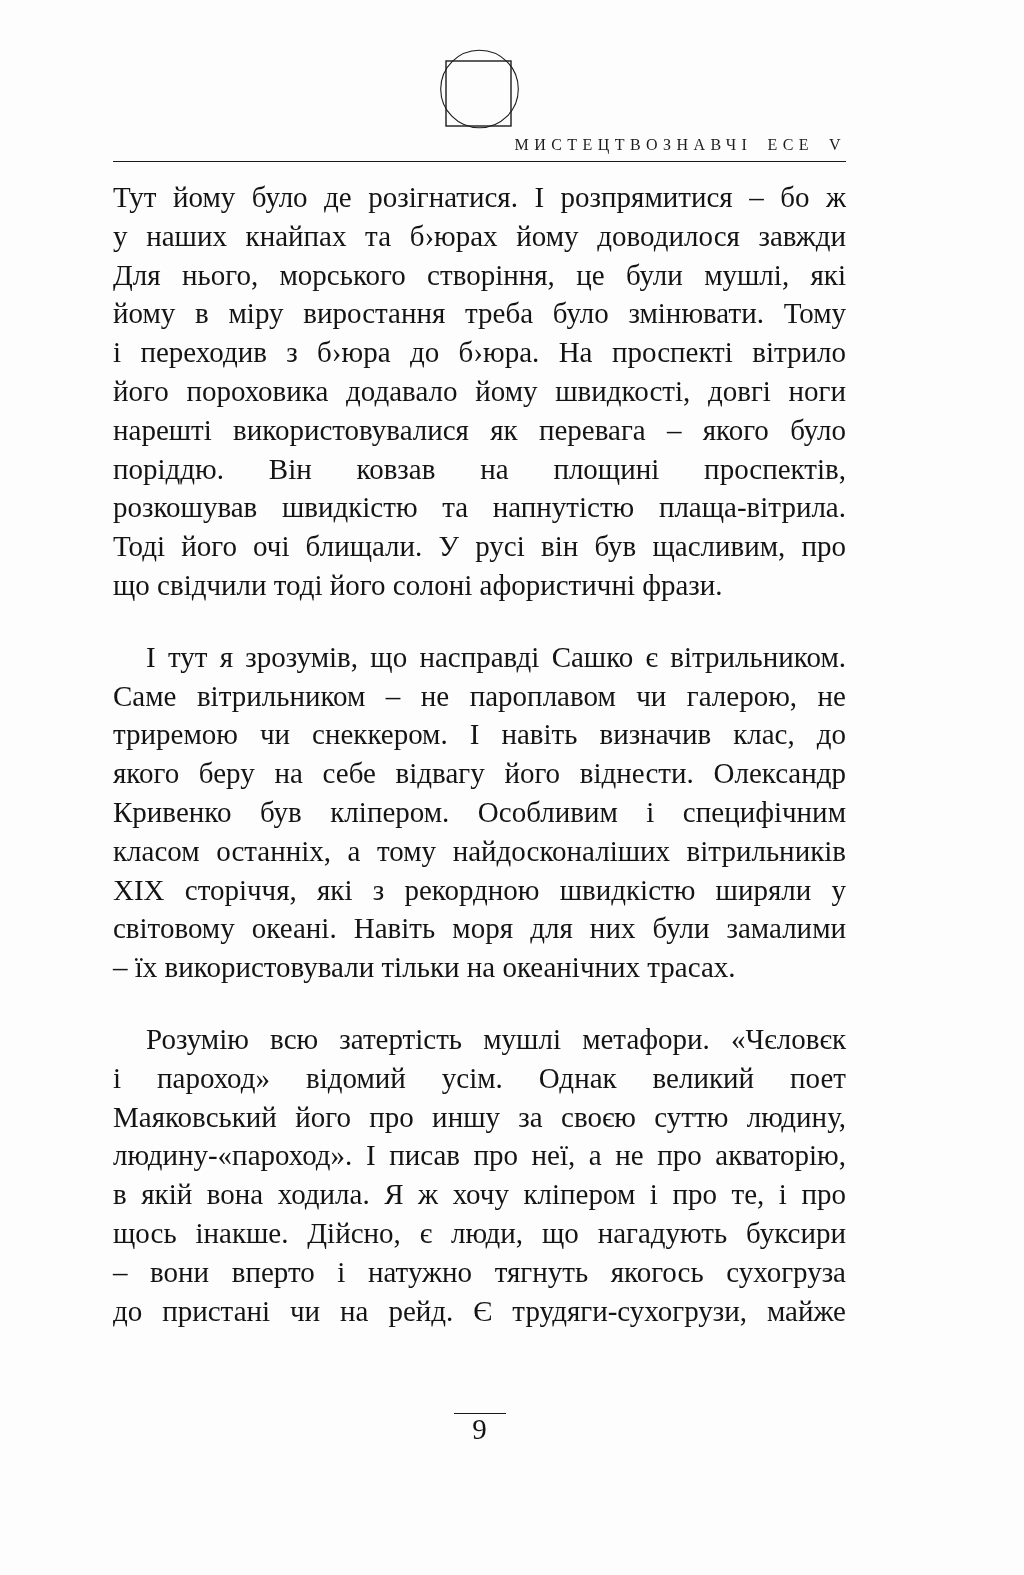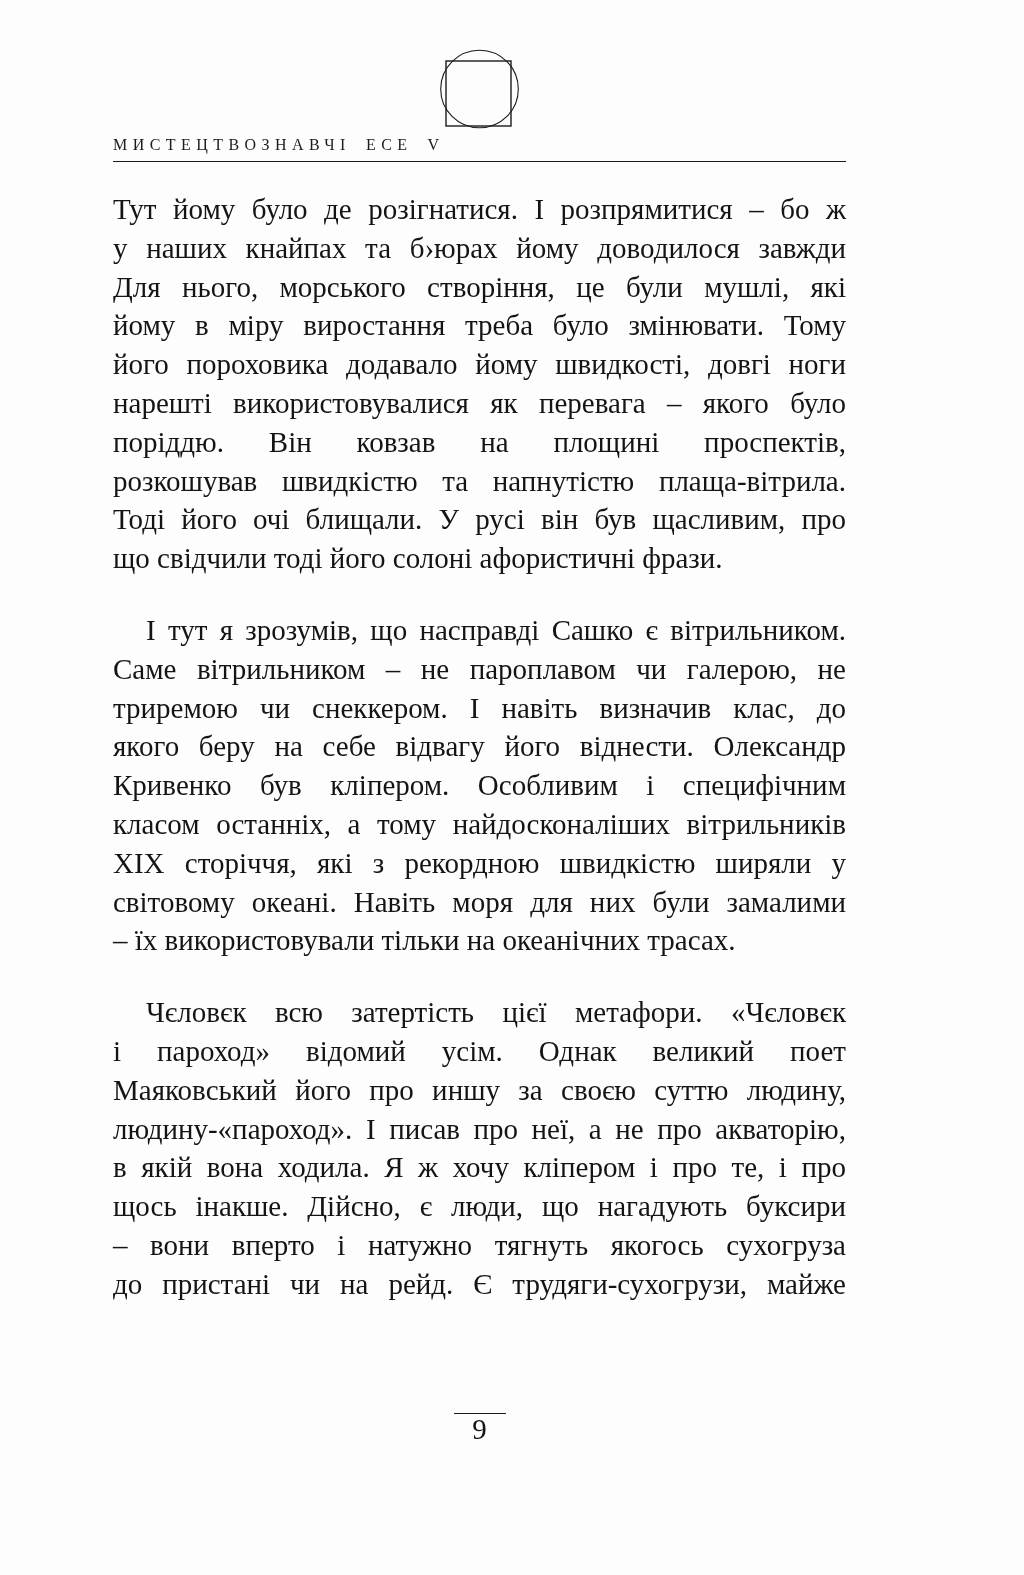--- a/index.html
+++ b/index.html
@@ -31,40 +31,40 @@
     width: 733px;
     height: 86px;
     display: flex;
     justify-content: center;
   }
   .running-title {
     position: absolute;
     top: 136px;
     left: 0;
     width: 733px;
-    text-align: left;
+    text-align: right;
     font-size: 16px;
     letter-spacing: 0.34em;
     word-spacing: 0.35em;
     color: #1c1c1c;
     white-space: nowrap;
   }
   .header-rule {
     position: absolute;
     top: 161px;
     left: 0;
     width: 733px;
     height: 0;
     border: none;
     border-top: 1.6px solid #1a1a1a;
     margin: 0;
   }
   .body-text {
     position: absolute;
-    top: 190px;
+    top: 178px;
     left: 0;
     width: 733px;
   }
   .para { margin: 0; }
   .line {
     font-size: 29px;
     line-height: 38.8px;
     color: #141414;
     white-space: normal;
   }
@@ -110,40 +110,41 @@
     <div class="running-title">МИСТЕЦТВОЗНАВЧІ ЕСЕ V</div>
 
     <hr class="header-rule">
 
     <main class="body-text">
         <div class="para">
           <div class="line just">Тут йому було де розігнатися.  І розпрямитися – бо ж</div>
           <div class="line just">у наших кнайпах та б›юрах йому доводилося завжди</div>
           <div class="line just">Для нього, морського створіння, це були мушлі, які</div>
           <div class="line just">йому в міру виростання треба було змінювати. Тому</div>
+          <div class="line just">і переходив з б›юра до б›юра. На проспекті вітрило</div>
           <div class="line just">його пороховика додавало йому швидкості, довгі ноги</div>
           <div class="line just">нарешті використовувалися як перевага – якого було</div>
           <div class="line just">поріддю. Він ковзав на площині проспектів,</div>
           <div class="line just">розкошував швидкістю та напнутістю плаща-вітрила.</div>
           <div class="line just">Тоді його очі блищали. У русі він був щасливим, про</div>
           <div class="line">що свідчили тоді його солоні афористичні фрази.</div>
         </div>
         <div class="para">
           <div class="line just indent">І тут я зрозумів, що насправді Сашко є вітрильником.</div>
           <div class="line just">Саме вітрильником – не пароплавом чи галерою, не</div>
           <div class="line just">триремою чи снеккером. І навіть визначив клас, до</div>
           <div class="line just">якого беру на себе відвагу його віднести. Олександр</div>
           <div class="line just">Кривенко був кліпером. Особливим і специфічним</div>
           <div class="line just">класом останніх, а тому найдосконаліших вітрильників</div>
           <div class="line just">ХІХ сторіччя, які з рекордною швидкістю ширяли у</div>
           <div class="line just">світовому океані. Навіть моря для них були замалими</div>
           <div class="line">– їх використовували тільки на океанічних трасах.</div>
         </div>
         <div class="para">
-          <div class="line just indent">Чєловєк всю затертість цієї метафори. «Чєловєк</div>
+          <div class="line just indent">Розумію всю затертість мушлі метафори. «Чєловєк</div>
           <div class="line just">і пароход» відомий усім. Однак великий поет</div>
           <div class="line just">Маяковський його про иншу за своєю суттю людину,</div>
           <div class="line just">людину-«пароход». І писав про неї, а не про акваторію,</div>
           <div class="line just">в якій вона ходила. Я ж хочу кліпером і про те, і про</div>
           <div class="line just">щось інакше. Дійсно, є люди, що нагадують буксири</div>
           <div class="line just">– вони вперто і натужно тягнуть якогось сухогруза</div>
           <div class="line just">до пристані чи на рейд. Є трудяги-сухогрузи, майже</div>
         </div>
       </main>
 

